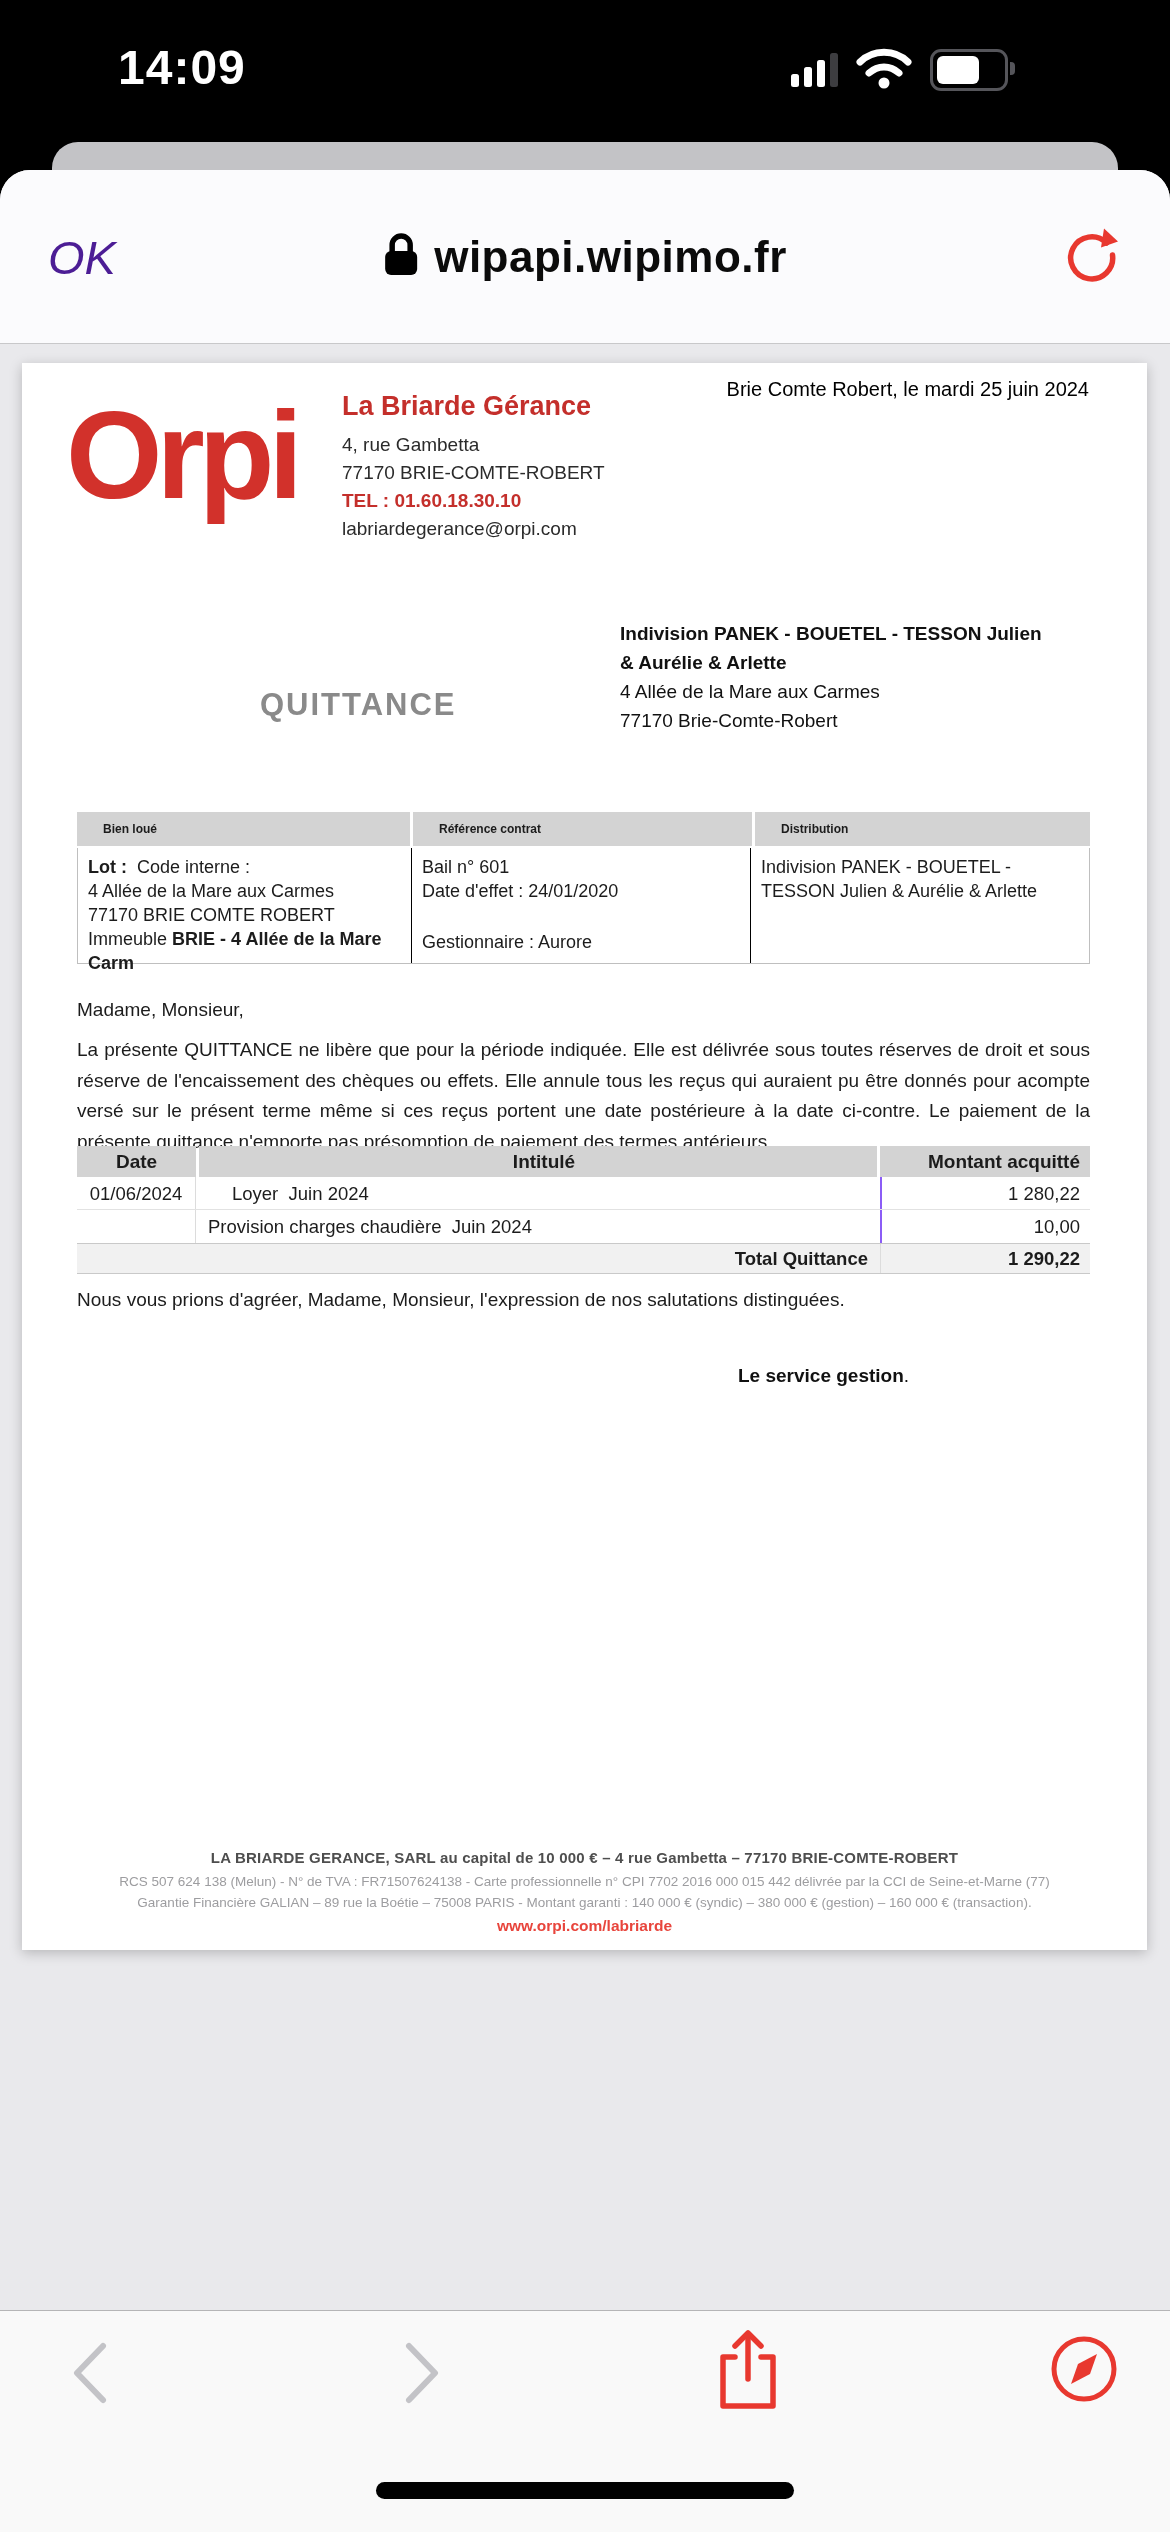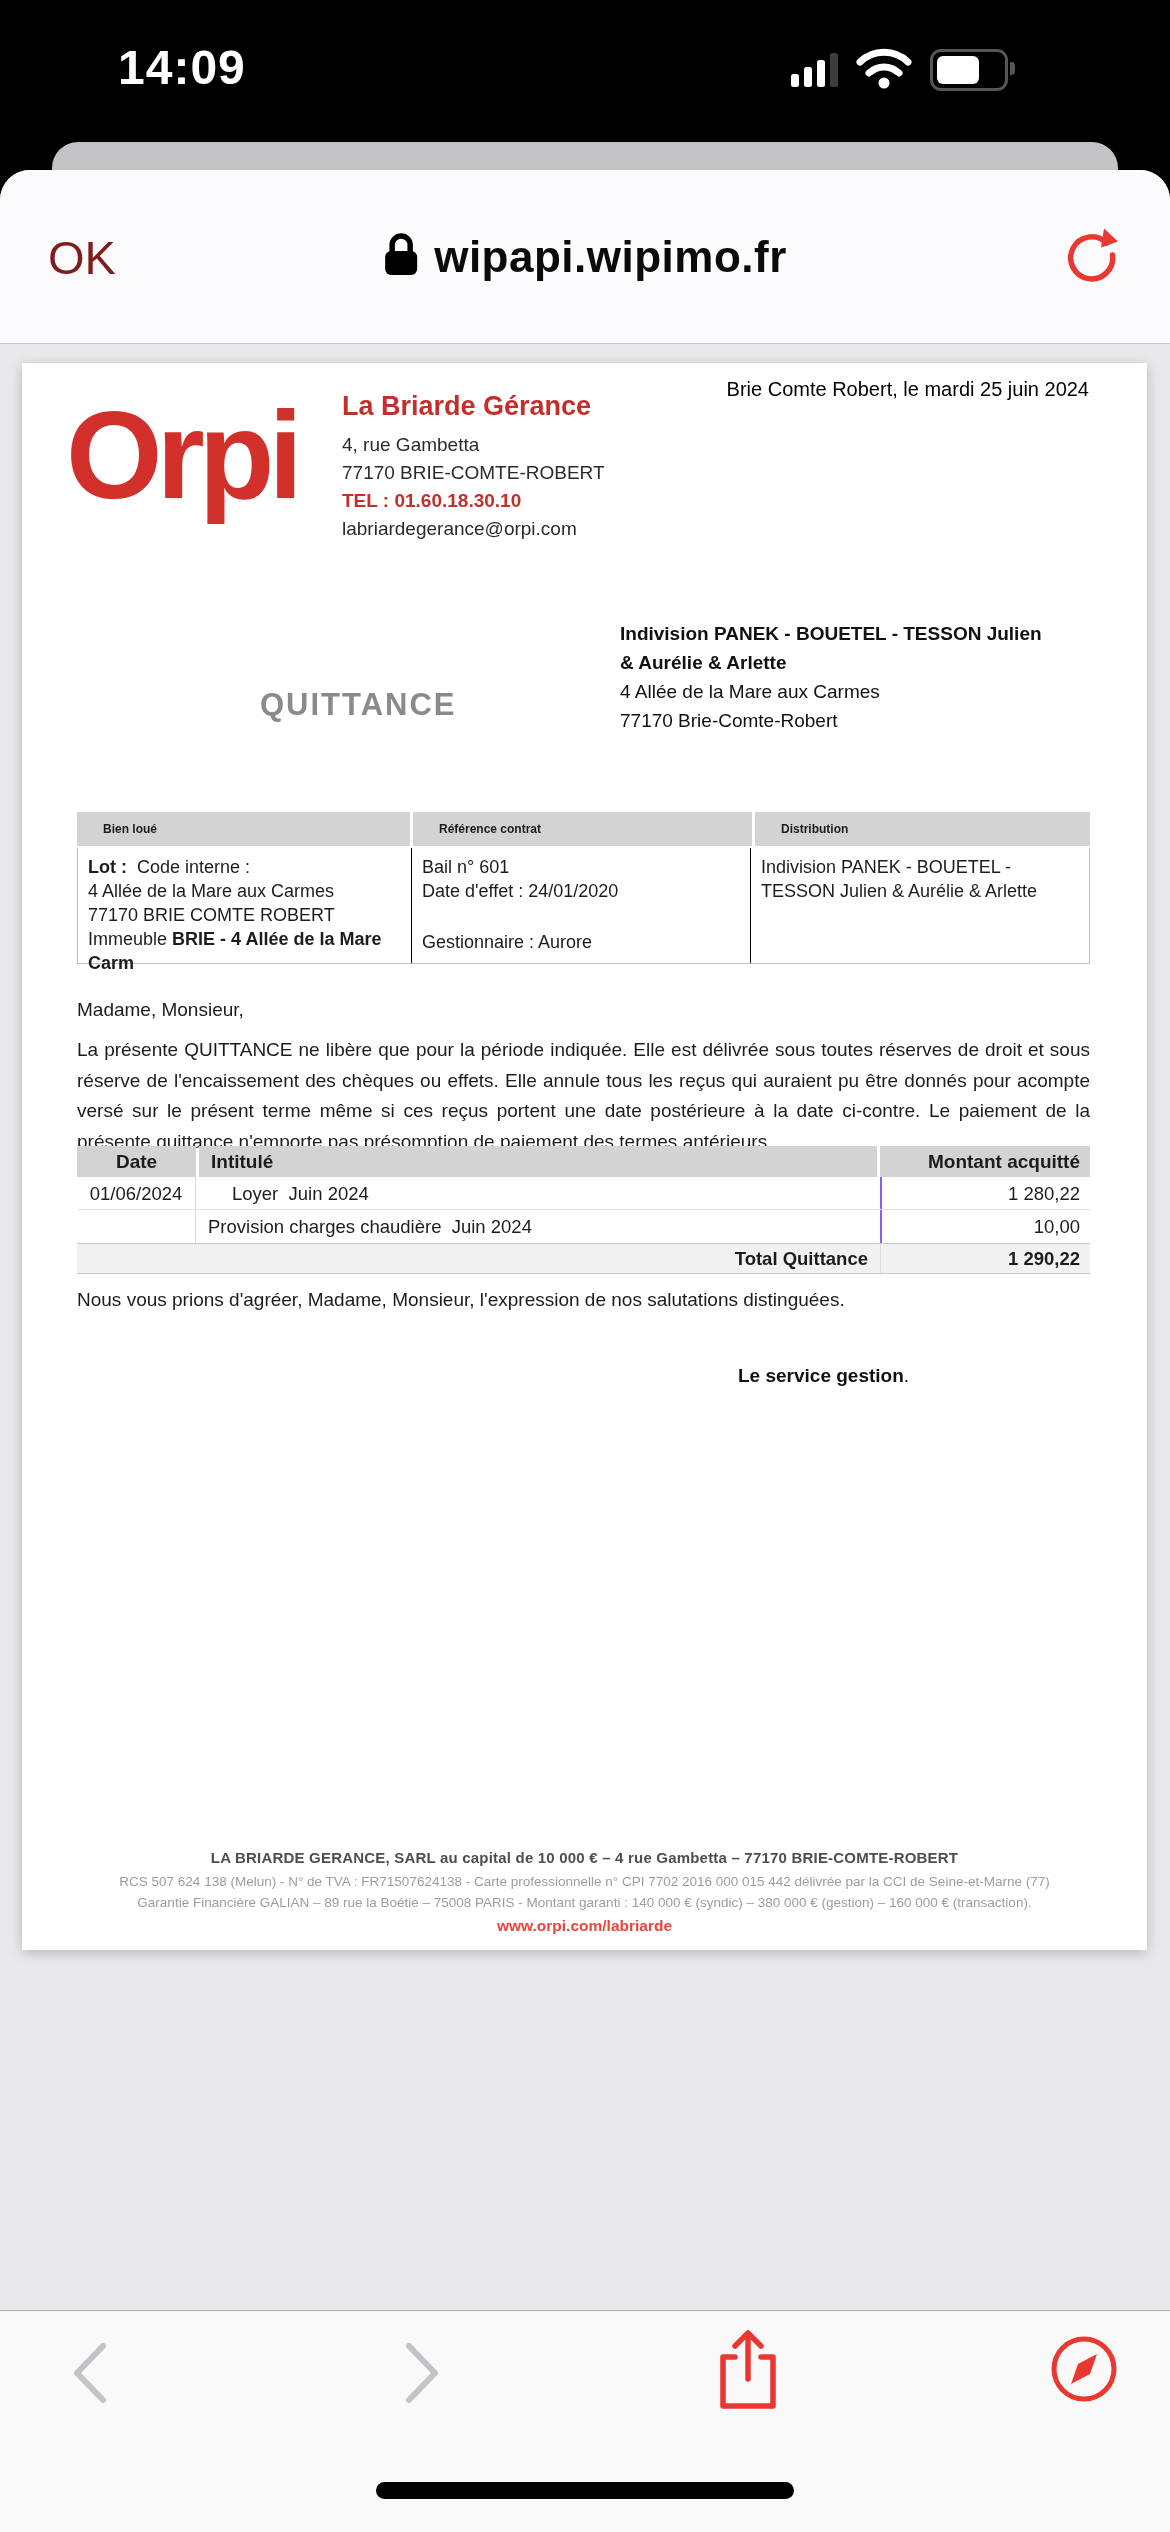--- a/index.html
+++ b/index.html
@@ -16,21 +16,21 @@
   .signal i.s1{height:13px}.signal i.s2{height:20px}.signal i.s3{height:27px}
   .signal i.s4{height:34px;background:#3d3d40;}
   .battery{width:72px;height:36px;border:3px solid #55555a;border-radius:11px;position:relative;}
   .battery .fill{position:absolute;left:4px;top:4px;bottom:4px;width:42px;background:#fff;border-radius:6px;}
   .battery .nub{position:absolute;right:-10px;top:10px;width:5px;height:13px;background:#55555a;border-radius:0 4px 4px 0;}
   
   .peek{position:absolute;top:142px;left:52px;width:1066px;height:60px;background:#c3c3c6;border-radius:26px 26px 0 0;}
   .sheet{position:absolute;top:170px;left:0;width:1170px;height:2362px;background:#e9e9ec;border-radius:30px 30px 0 0;overflow:hidden;}
   
   .chrome{position:absolute;top:0;left:0;right:0;height:173px;background:#fbfbfd;border-bottom:1px solid #c8c8ca;}
-  .ok-btn{position:absolute;left:48px;top:50%;transform:translateY(-50%);color:#7f1d1d;font-size:47px;line-height:1;background:none;border:none;padding:0;font-family:inherit;cursor:pointer;}
+  .ok-btn{position:absolute;left:48px;top:50%;transform:translateY(-50%);color:#4c1d95;font-size:47px;line-height:1;background:none;border:none;padding:0;font-family:inherit;cursor:pointer;font-style:italic;}
   .urlbox{position:absolute;left:50%;top:50%;transform:translate(-50%,-50%);display:flex;align-items:center;gap:15px;}
   .urlbox .url{font-size:44px;font-weight:600;color:#0b0b0b;letter-spacing:.5px;}
   .reload-btn{position:absolute;right:50px;top:50%;transform:translateY(-50%);background:none;border:none;padding:0;cursor:pointer;}
   
   .page{position:absolute;left:22px;top:193px;width:1125px;height:1587px;background:#fff;box-shadow:0 3px 12px rgba(0,0,0,.22);}
   .page *{box-sizing:border-box;}
   .dateline{position:absolute;top:15px;right:58px;font-size:20px;color:#000000;}
   .logo{position:absolute;left:44px;top:30px;font-size:124px;font-weight:800;letter-spacing:-6px;color:#d2312b;line-height:1;}
   .agency{position:absolute;left:320px;top:28px;}
   .agency .name{color:#c42f2b;font-size:27px;font-weight:700;margin-bottom:9px;}
@@ -47,21 +47,21 @@
   .t1-body{display:flex;margin-top:2px;border:1px solid #bfbfbf;border-top:none;height:116px;}
   .t1-body .bc{padding:7px 10px 9px 10px;display:flex;flex-direction:column;justify-content:space-between;line-height:24px;}
   .t1-body .bc+.bc{border-left:1px solid #000000;}
   .ws{white-space:pre-wrap;}
   
   .madame{position:absolute;left:55px;top:636px;font-size:19px;color:#1c1c1c;}
   .para{position:absolute;left:55px;top:672px;width:1013px;font-size:19px;line-height:30.5px;color:#1c1c1c;text-align:justify;}
   
   .t2{position:absolute;left:55px;top:783px;width:1013px;font-size:18.5px;color:#1c1c1c;}
   .t2-head{display:flex;gap:3px;}
-  .t2-head .hc{background:#d3d3d3;height:31px;line-height:31px;font-weight:700;font-size:19px;}
+  .t2-head .hc{background:#d3d3d3;height:31px;line-height:31px;font-weight:700;font-size:19px;text-align:center;}
   .t2 .cd{width:119px;text-align:center;}
   .t2 .cl{flex:1;padding-left:12px;}
   .t2 .cm{width:210px;text-align:right;padding-right:10px;}
   .t2-row{display:flex;height:33px;line-height:33px;}
   .t2-row.sep{border-bottom:1px solid #e2e2e2;gap:24px;}
   .t2-row .cd{border-right:1px solid #dcdcdc;}
   .t2-row .cm{border-left:2px solid #8b5cf6;}
   .t2-total{display:flex;height:31px;line-height:29px;background:#f1f1f1;border-top:1px solid #c9c9c9;border-bottom:1px solid #c9c9c9;font-weight:700;}
   .t2-total .lab{flex:1;text-align:right;padding-right:12px;}
   .t2-total .cm{border-left:1px solid #dcdcdc;}

